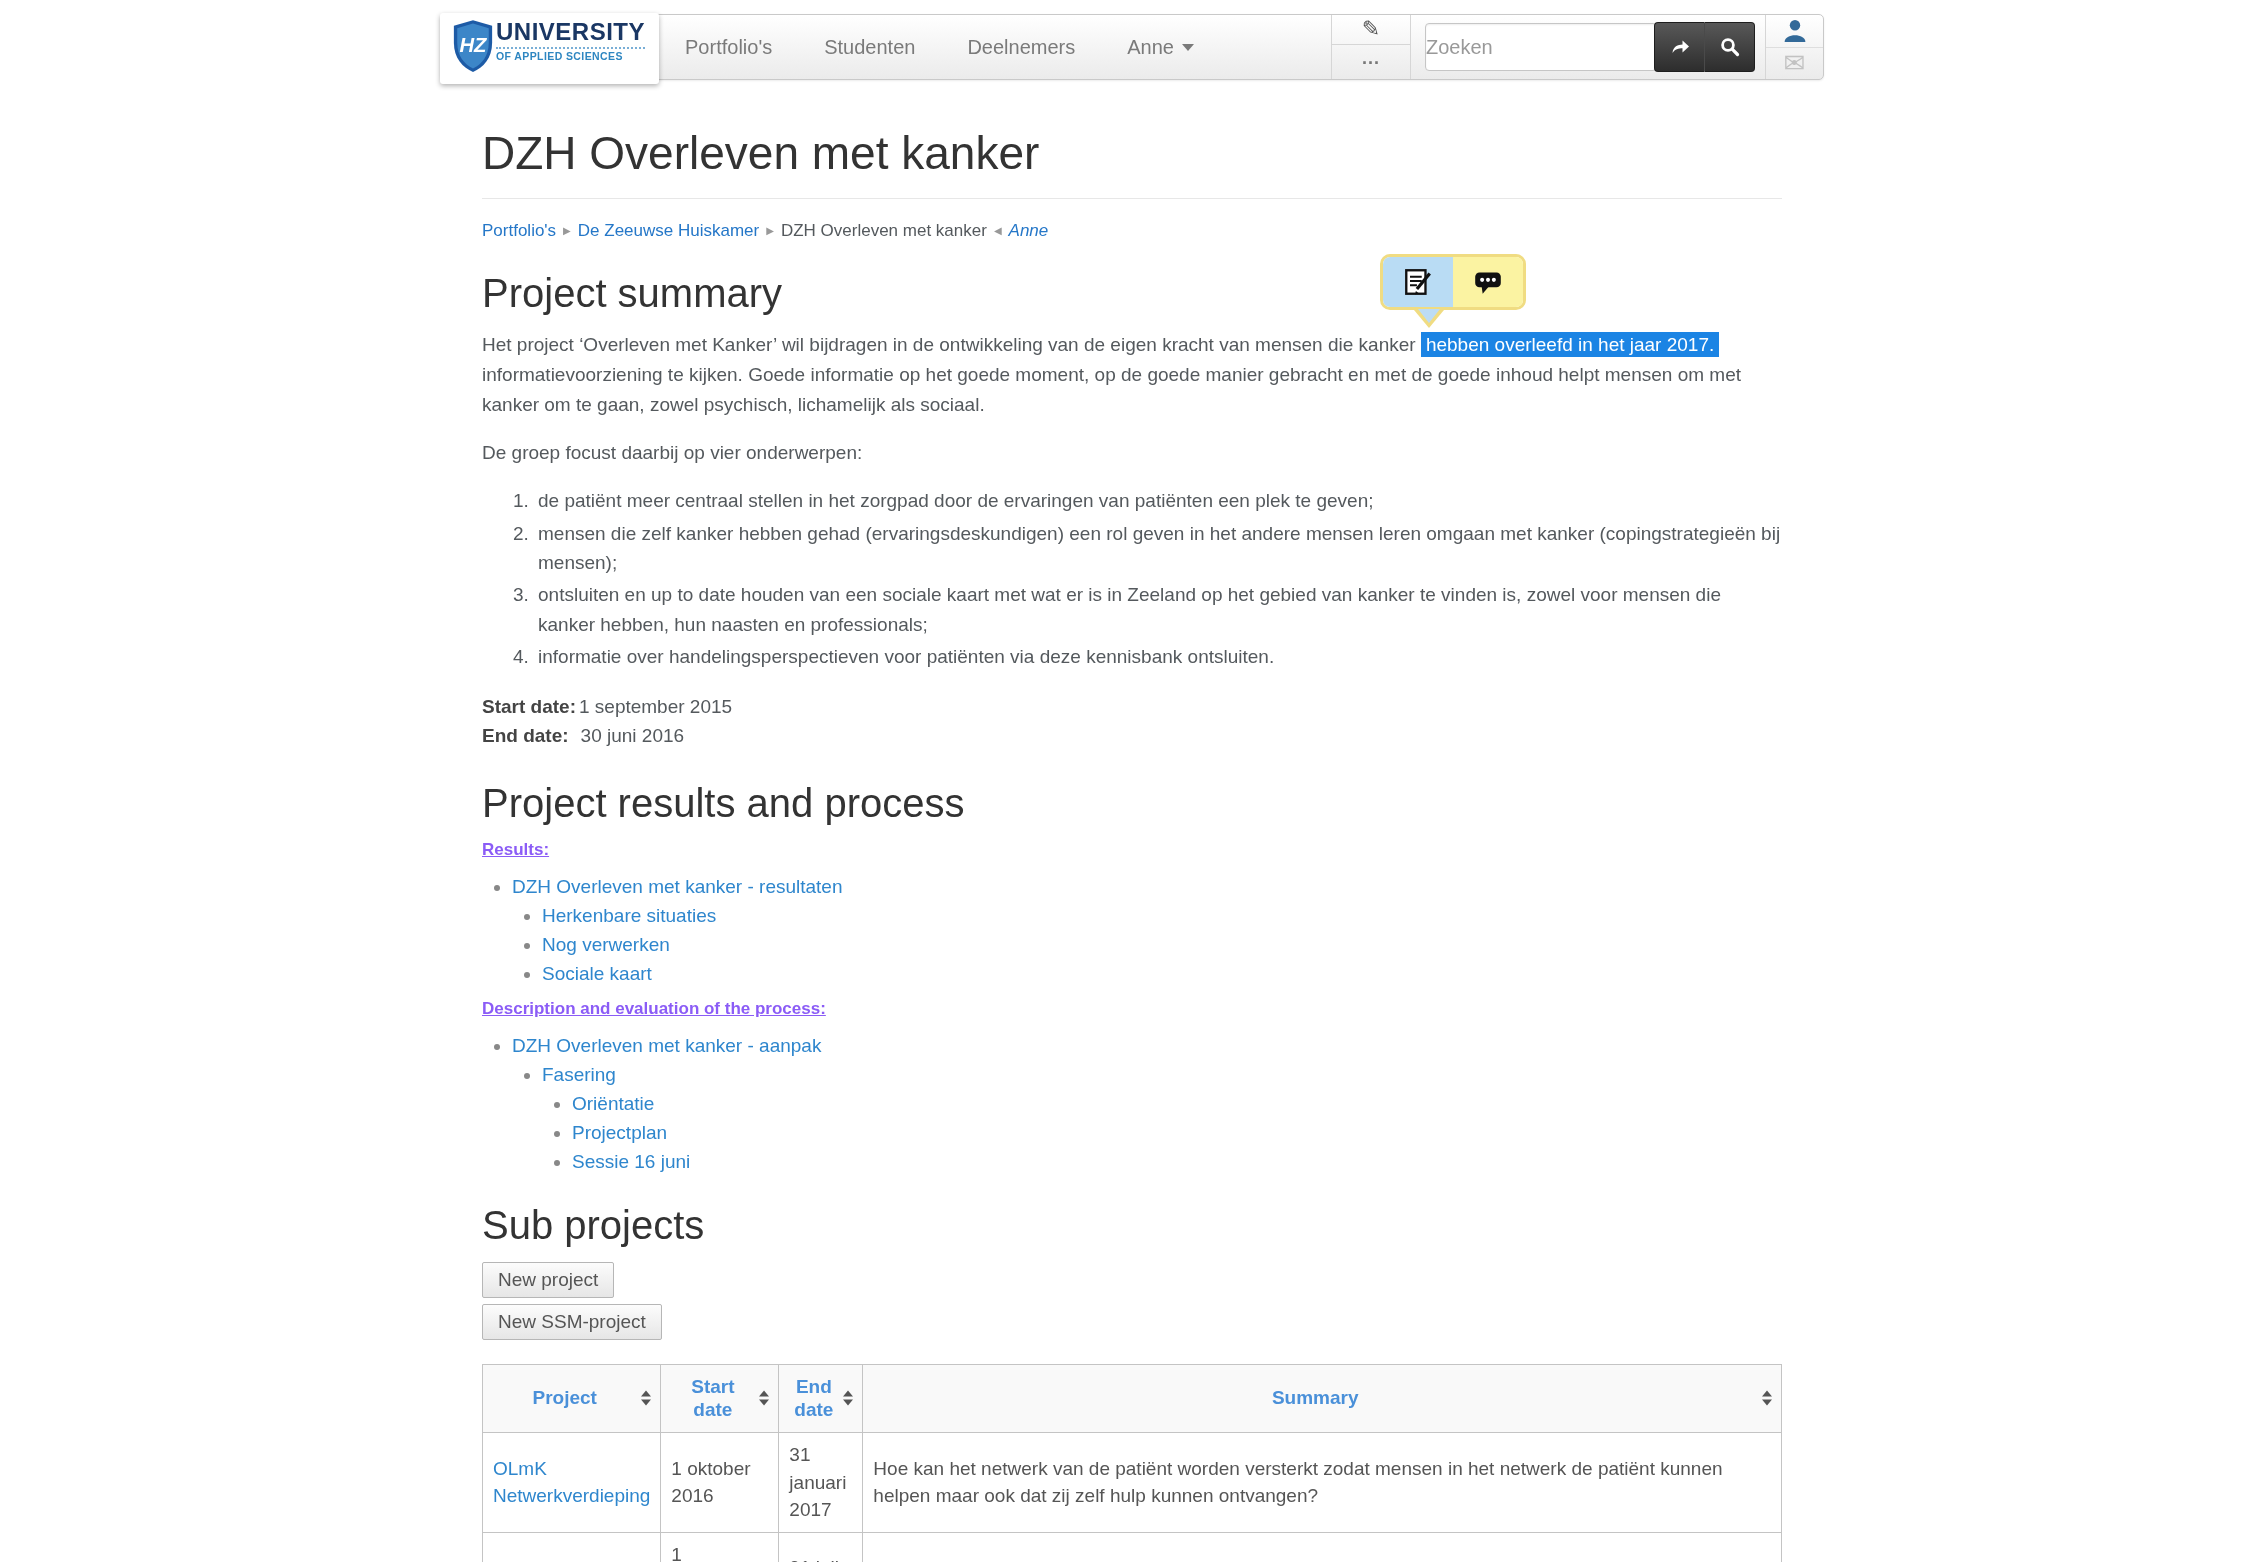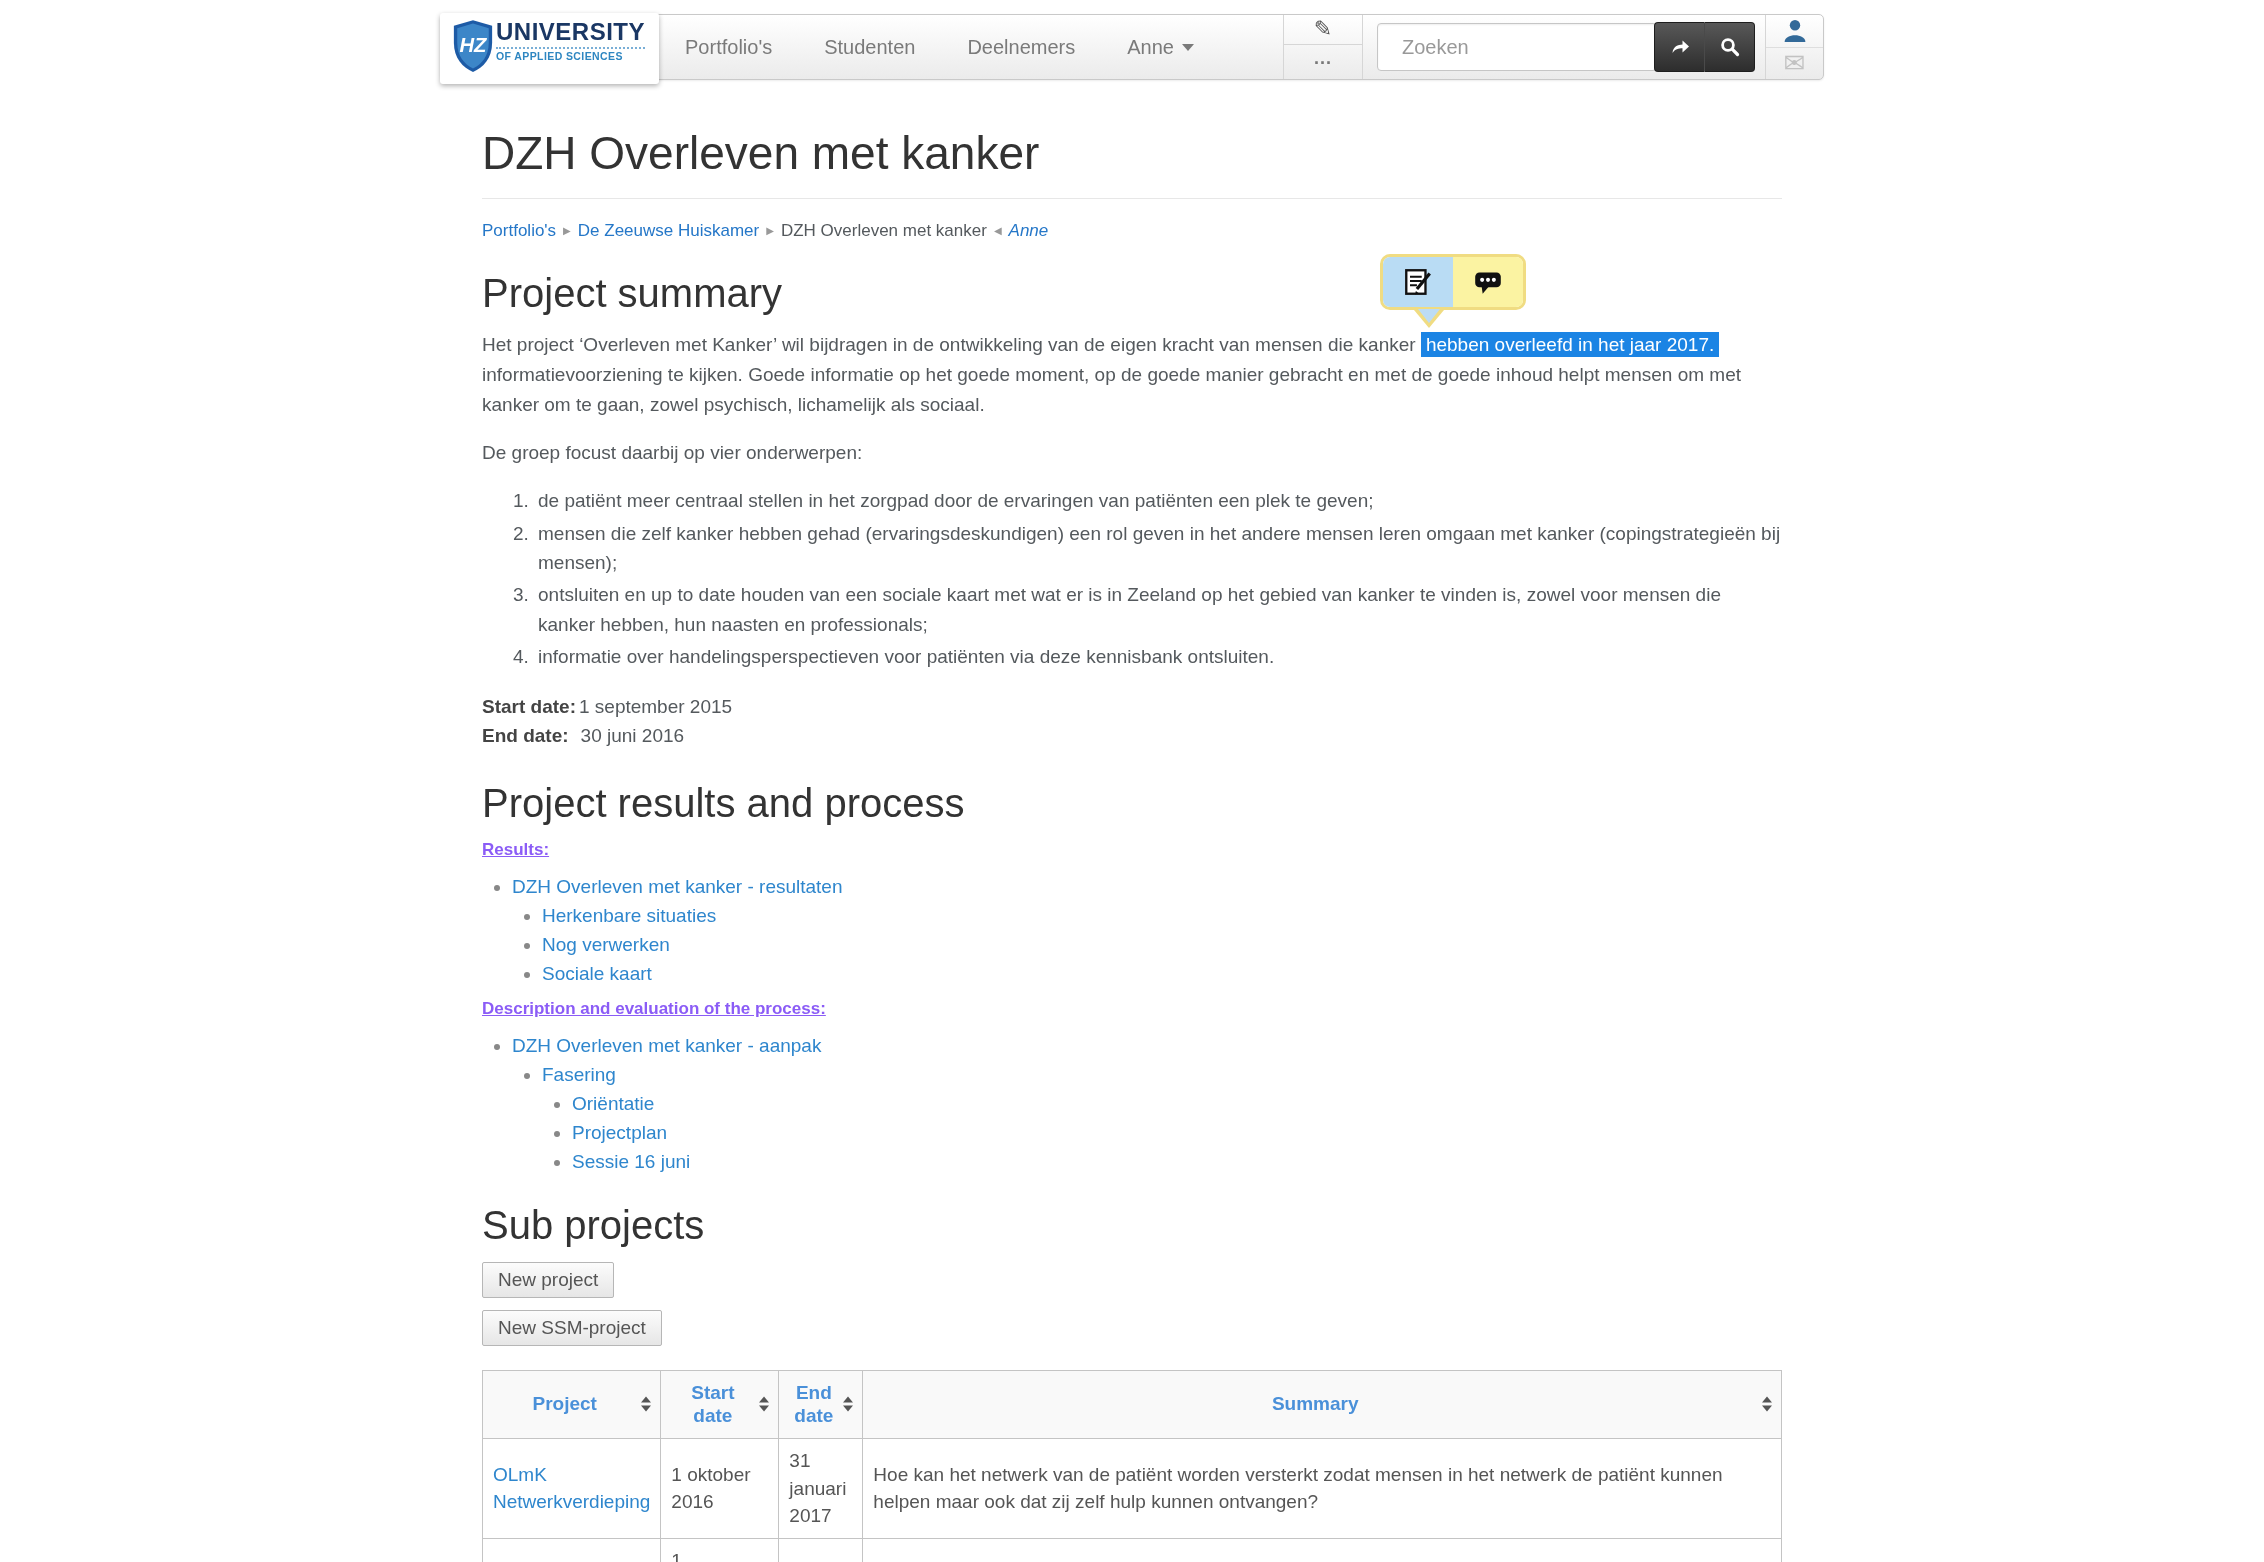--- a/index.html
+++ b/index.html
@@ -30,21 +30,21 @@
   .nav-items{display:flex;align-items:stretch;}
   .nav-item{display:flex;align-items:center;padding:0 26px;font-size:20px;color:#7a7a7a;cursor:pointer;}
   .caret-down{width:0;height:0;margin-left:8px;border:6px solid transparent;border-top:7px solid #7a7a7a;border-bottom:0;}
   .nav-spacer{flex:1;}
   .edit-col{width:78px;display:flex;flex-direction:column;border-left:1px solid #d6d6d6;border-right:1px solid #d6d6d6;}
   .edit-cell{flex:1;display:flex;align-items:center;justify-content:center;border-bottom:1px solid #d6d6d6;font-size:22px;color:#555;cursor:pointer;}
   .more-cell{flex:1;display:flex;align-items:center;justify-content:center;font-size:18px;font-weight:bold;color:#777;letter-spacing:1px;cursor:pointer;padding-bottom:6px;}
   .search-area{display:flex;align-items:center;padding:0 10px 0 14px;}
   .search-input{
     width:230px;height:46px;border:1px solid #c6c6c6;border-radius:4px;
-    padding:0 24px;font-size:20px;color:#555;outline:none;
+    padding:0 0;font-size:20px;color:#555;outline:none;
     font-family:"Liberation Sans","DejaVu Sans",sans-serif;
     box-shadow:inset 0 1px 2px rgba(0,0,0,.07);
   }
   .search-input::placeholder{color:#999;}
   .search-btns{display:flex;margin-left:-3px;z-index:2;}
   .btn-dark{
     width:49px;height:48px;display:flex;align-items:center;justify-content:center;
     background:linear-gradient(#585858,#2d2d2d);border:1px solid #1e1e1e;cursor:pointer;
   }
   .btn-dark.first{border-radius:4px 0 0 4px;border-right:1px solid #4a4a4a;}
@@ -89,21 +89,21 @@
   ul.linklist{margin:14px 0;padding-left:30px;color:#888;}
   ul.linklist ul{margin:6px 0;padding-left:30px;list-style:disc;}
   ul.linklist li{font-size:19px;margin:7px 0;}
   ul.linklist a{color:#2e86cd;}
 
   .sub-btn{
     display:block;margin:3px 0;font-size:19px;color:#555;cursor:pointer;
     background:linear-gradient(#fcfcfc,#e6e6e6);border:1px solid #b6b6b6;border-radius:2px;
     padding:6px 15px;font-family:"Liberation Sans","DejaVu Sans",sans-serif;
   }
-  .sub-btn + .sub-btn{margin-top:12px;}
+  .sub-btn + .sub-btn{margin-top:6px;}
 
   table.projects{width:100%;border-collapse:collapse;margin:24px 0 10px;background:#fff;}
   table.projects th{
     background:#f9f9f9;color:#4a90d9;font-weight:bold;font-size:19px;
     border:1px solid #c4c4c4;padding:10px 24px 10px 10px;text-align:center;
     position:relative;line-height:1.25;cursor:pointer;
   }
   table.projects td{
     border:1px solid #c4c4c4;padding:8px 10px;font-size:19px;color:#555;
     vertical-align:middle;line-height:1.45;

